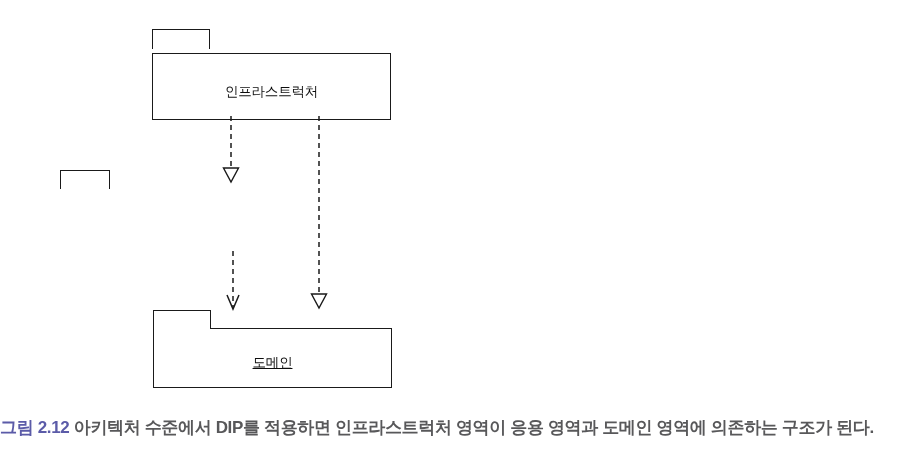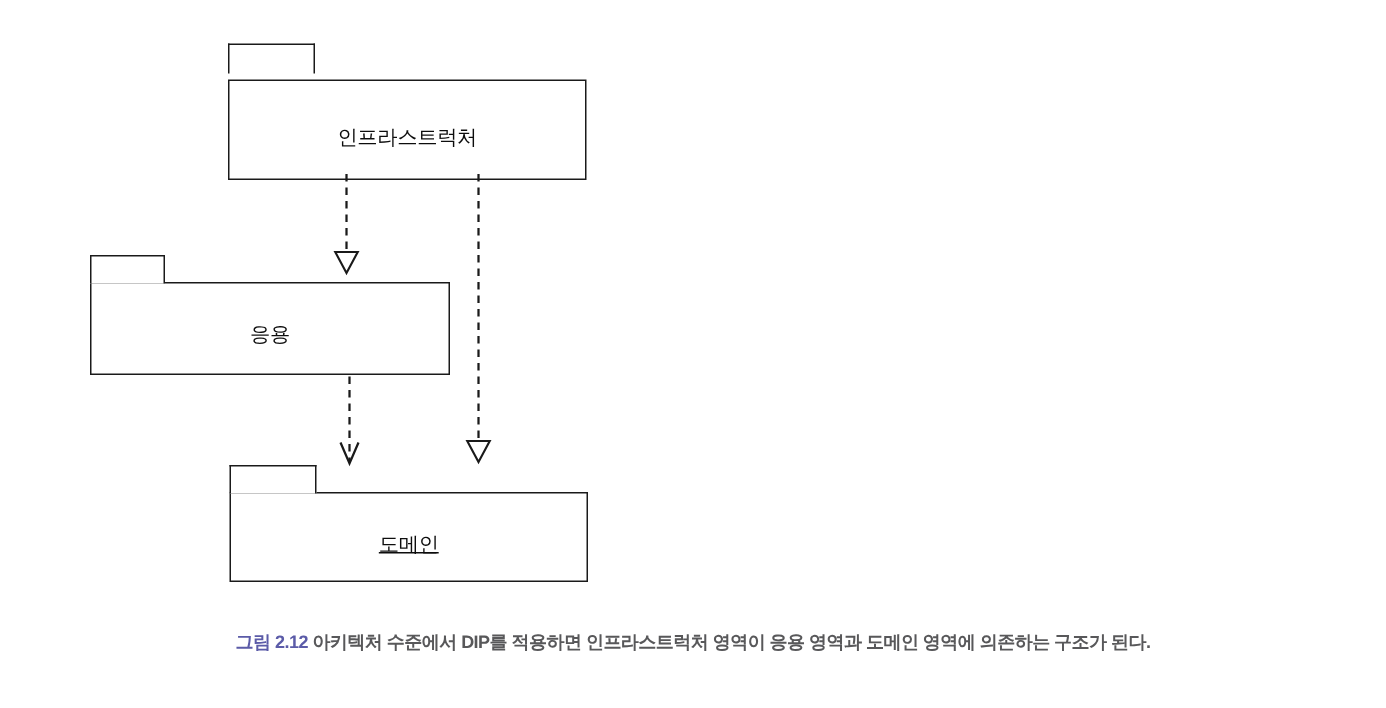--- a/index.html
+++ b/index.html
@@ -82,22 +82,22 @@
     stroke-linecap: butt;
     stroke-linejoin: miter;
   }
 
   
   #figure-caption {
     position: absolute;
     left: 0;
     right: 0;
     top: 418px;
-    text-align: center;
-    font-size: 12px;
+    text-align: left;
+    font-size: 17px;
     line-height: 20px;
     color: #58585a;
     letter-spacing: -0.35px;
     white-space: nowrap;
     user-select: none;
   }
   #figure-caption .caption-number {
     font-weight: bold;
     color: #5b5ba8;
   }
@@ -113,23 +113,20 @@
 
   <div class="package" style="left:152px; top:29px; width:239px; height:86px;">
     <div class="package-tab" style="left:0px; top:0px; width:58px; height:20px;"></div>
     <div class="package-body" style="left:0px; top:8px; width:239px; height:67px;margin-top:16px;">
       <div class="package-label" style="top:30px;">인프라스트럭처</div>
     </div>
   </div>
 
   <div class="package" style="left:60px; top:170px; width:240px; height:80px;">
     <div class="package-tab" style="left:0px; top:0px; width:50px; height:19px;"></div>
-    <div class="package-body" style="left:0px; top:18px; width:240px; height:62px;">
-      <div class="package-label" style="top:26px;">응용</div>
-    </div>
   </div>
 
   <div class="package" style="left:153px; top:310px; width:239px; height:78px;">
     <div class="package-tab" style="left:0px; top:0px; width:58px; height:19px;"></div>
     <div class="package-body" style="left:0px; top:18px; width:239px; height:60px;">
       <div class="package-label" style="top:26px;text-decoration:underline;">도메인</div>
     </div>
   </div>
 
   <svg class="dependency" style="left:214px; top:112px;" width="34" height="80" viewBox="0 0 34 80">

